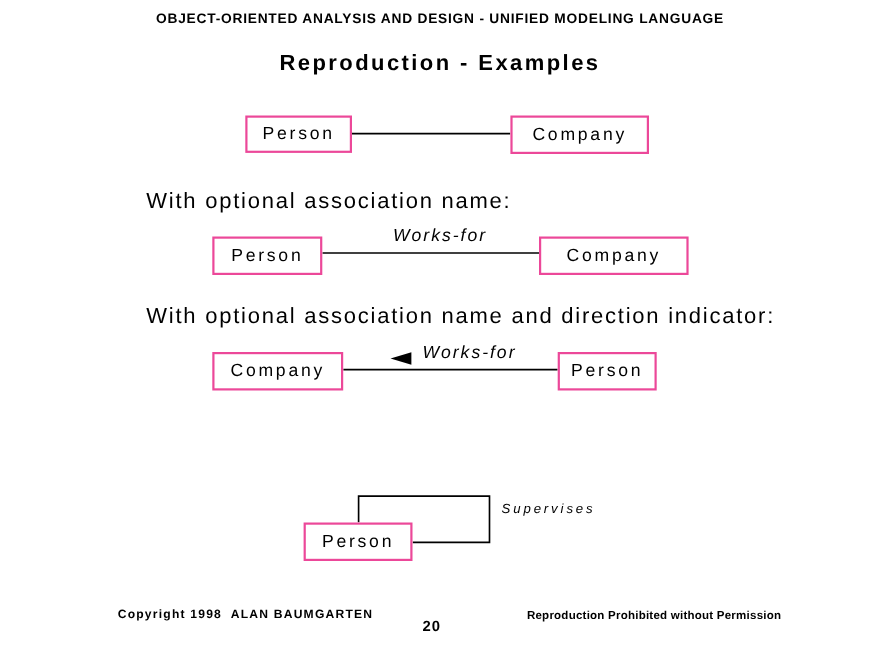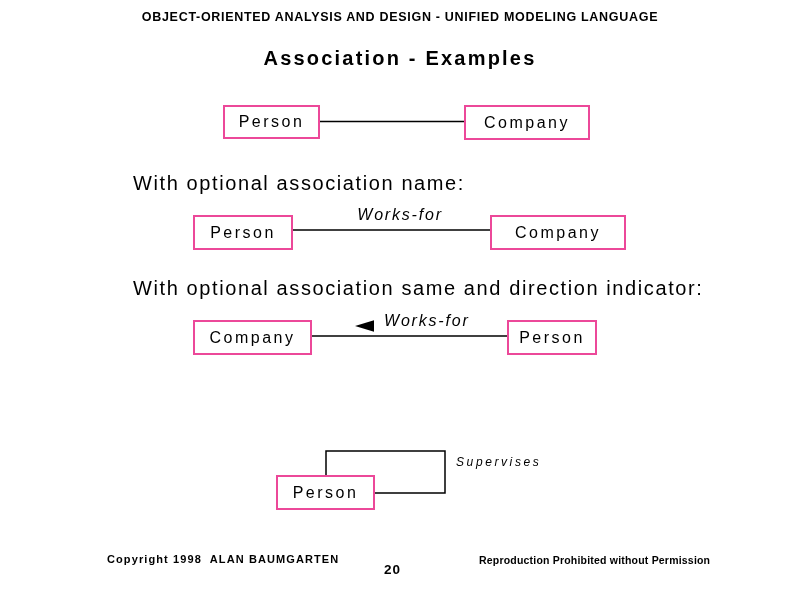--- a/index.html
+++ b/index.html
@@ -98,39 +98,39 @@
     font-size: 13.5px;
     letter-spacing: 1px;
   }
 </style>
 </head>
 <body>
 
 <div class="slide">
 
   <div class="abs slide-header">OBJECT-ORIENTED ANALYSIS AND DESIGN - UNIFIED MODELING LANGUAGE</div>
-  <div class="abs slide-title">Association - Examples</div>
+  <div class="abs slide-title">Reproduction - Examples</div>
 
   <svg class="diagram-overlay" width="800" height="600" viewBox="0 0 800 600" xmlns="http://www.w3.org/2000/svg">
     <line x1="320" y1="121.5" x2="464" y2="121.5" stroke="#000000" stroke-width="1.5"></line>
     <line x1="293" y1="230" x2="490" y2="230" stroke="#000000" stroke-width="1.5"></line>
     <line x1="312" y1="336" x2="507" y2="336" stroke="#000000" stroke-width="1.5"></line>
     <polygon points="355,326 374,320.3 374,331.7" fill="#000000"></polygon>
     <polyline points="326,475 326,451 445,451 445,493 375,493" fill="none" stroke="#000000" stroke-width="1.5"></polyline>
   </svg>
 
   <div class="abs class-box b1a">Person</div>
   <div class="abs class-box b1b">Company</div>
 
   <div class="abs section-label label-2">With optional association name:</div>
   <div class="abs class-box b2a">Person</div>
   <div class="abs assoc-name an2">Works-for</div>
   <div class="abs class-box b2b">Company</div>
 
-  <div class="abs section-label label-3">With optional association same and direction indicator:</div>
+  <div class="abs section-label label-3">With optional association name and direction indicator:</div>
   <div class="abs class-box b3a">Company</div>
   <div class="abs assoc-name an3">Works-for</div>
   <div class="abs class-box b3b">Person</div>
 
   <div class="abs class-box b4">Person</div>
   <div class="abs an4">Supervises</div>
 
   <div class="abs footer-left">Copyright 1998  ALAN BAUMGARTEN</div>
   <div class="abs footer-right">Reproduction Prohibited without Permission</div>
   <div class="abs page-number">20</div>

